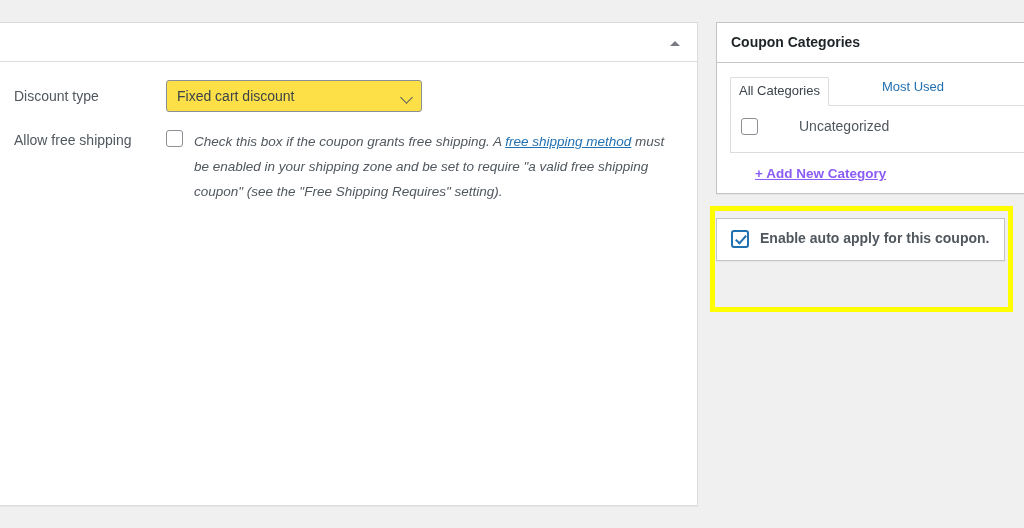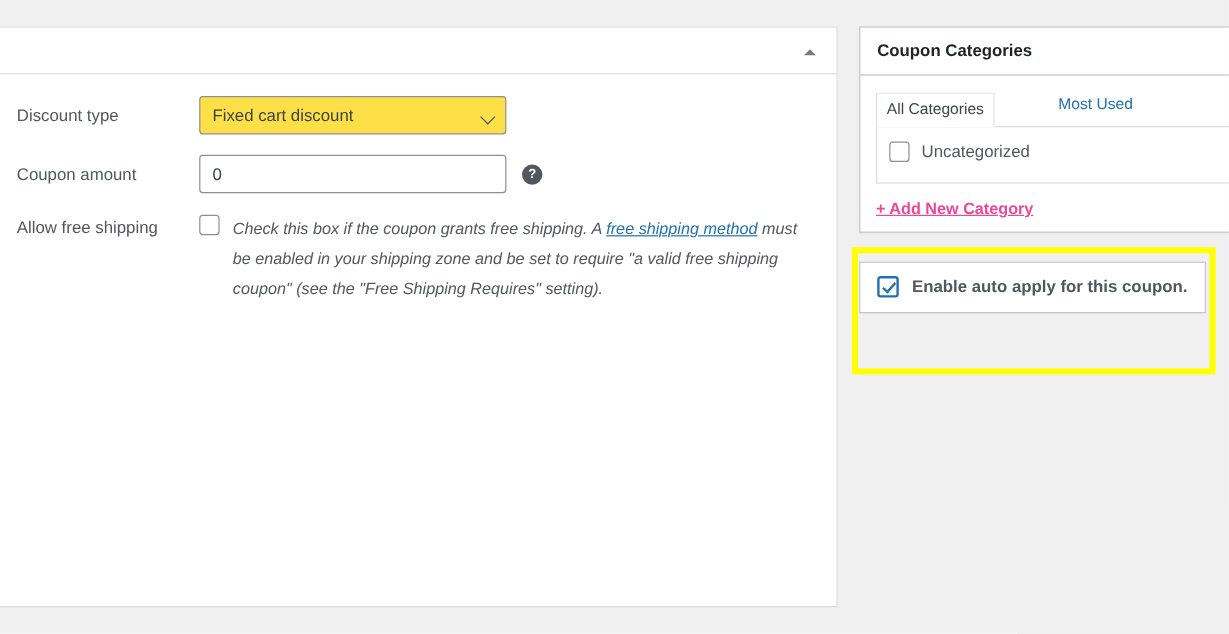--- a/index.html
+++ b/index.html
@@ -219,30 +219,32 @@
     padding: 11px 10px 12px 10px;
     min-height: 48px;
     position: relative;
     z-index: 1;
   }
   .cat-item {
     display: flex;
     align-items: center;
     font-size: 14px;
     color: #3c434a;
+    gap: 31px;
   }
   .cat-item-label { margin-left: 10px; color: #50575e; }
   .add-cat-link {
     display: inline-block;
     margin-top: 13px;
     font-size: 13.5px;
     font-weight: bold;
-    color: #ec4899;
+    color: #8b5cf6;
     text-decoration: underline;
     cursor: pointer;
+    margin-left: 25px;
   }
 
   
   .highlight-wrap {
     position: absolute;
     left: 710px;
     top: 206px;
     width: 303px;
     height: 106px;
     border: 5px solid #ffff00;
@@ -305,27 +307,20 @@
       <div class="form-control">
         <div class="select-wrap">
           <select class="wc-select">
             <option>Fixed cart discount</option>
           </select>
           <span class="select-arrow"></span>
         </div>
       </div>
     </div>
 
-    <div class="form-row">
-      <div class="form-label">Coupon amount</div>
-      <div class="form-control">
-        <input class="wc-text" type="text" value="0" style="">
-        <span class="help-tip">?</span>
-      </div>
-    </div>
 
     <div class="form-row">
       <div class="form-label top-align">Allow free shipping</div>
       <div class="form-control">
         <span class="checkbox-box"></span>
         <div class="shipping-desc">
           <span>Check this box if the coupon grants free shipping. A </span><a href="#">free shipping method</a><span> must be enabled in your shipping zone and be set to require "a valid free shipping coupon" (see the "Free Shipping Requires" setting).</span>
         </div>
       </div>
     </div>

